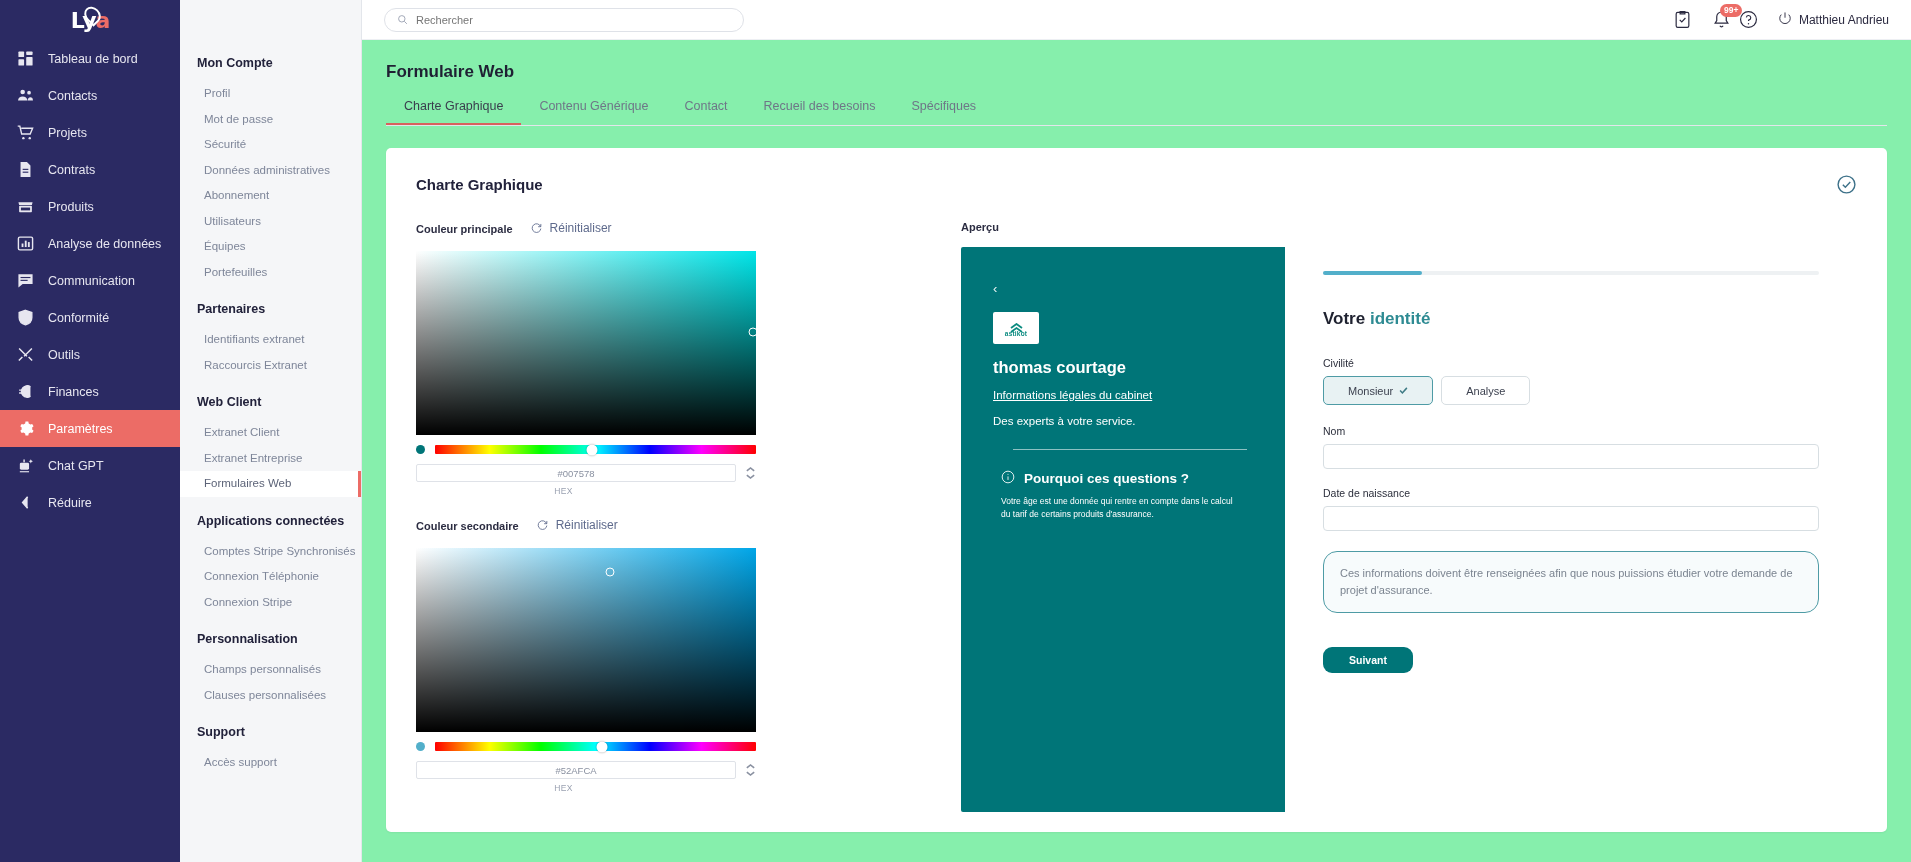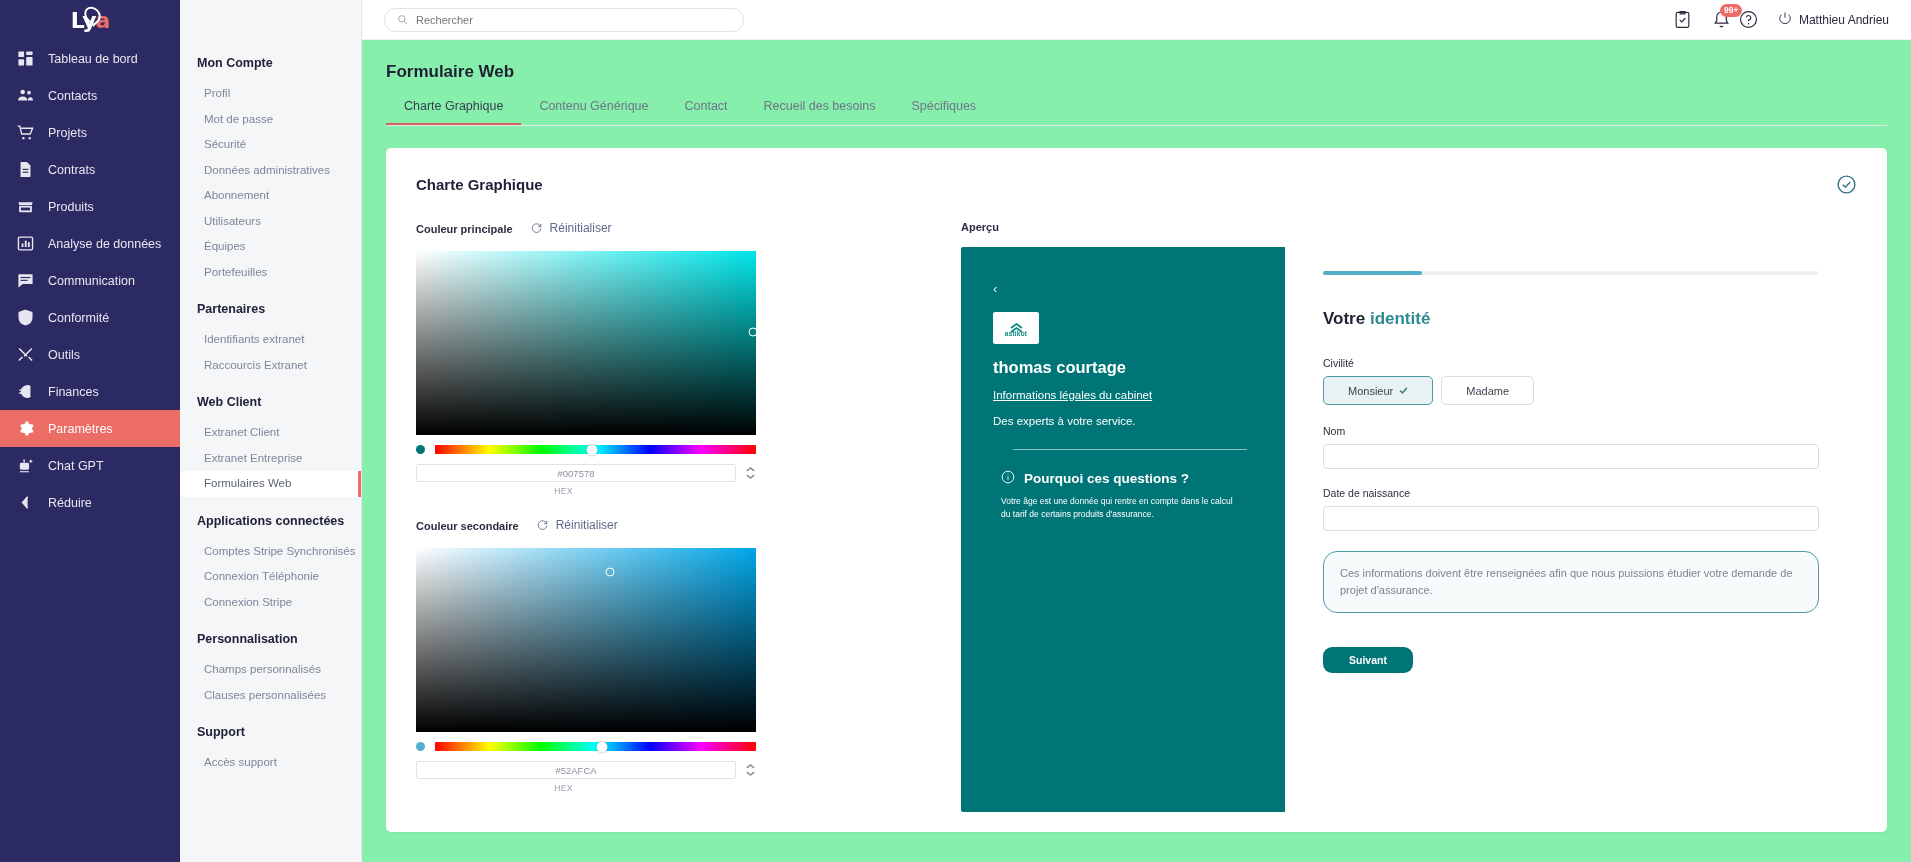--- a/index.html
+++ b/index.html
@@ -509,21 +509,21 @@
 
                 <div class="f-label">Civilité</div>
                 <div class="civ-row">
                   <button class="civ-btn sel" style="border-color:#4E9BA5;background:#E8F2F3">
                     <span>Monsieur</span>
                     <span><svg viewBox="0 0 12 12" stroke="#3D7A84">
                           <path d="m1.5 6 3 3.2L10.5 2.5"></path>
                         </svg></span>
                   </button>
                   <button class="civ-btn">
-                    <span>Madame</span>
+                    <span>Analyse</span>
                   </button>
                 </div>
 
                 <div class="f-row">
                   <div class="f-col">
                     <div class="f-label">Nom</div>
                     <input class="f-input" value="" style="">
                   </div>
                 </div>
 

